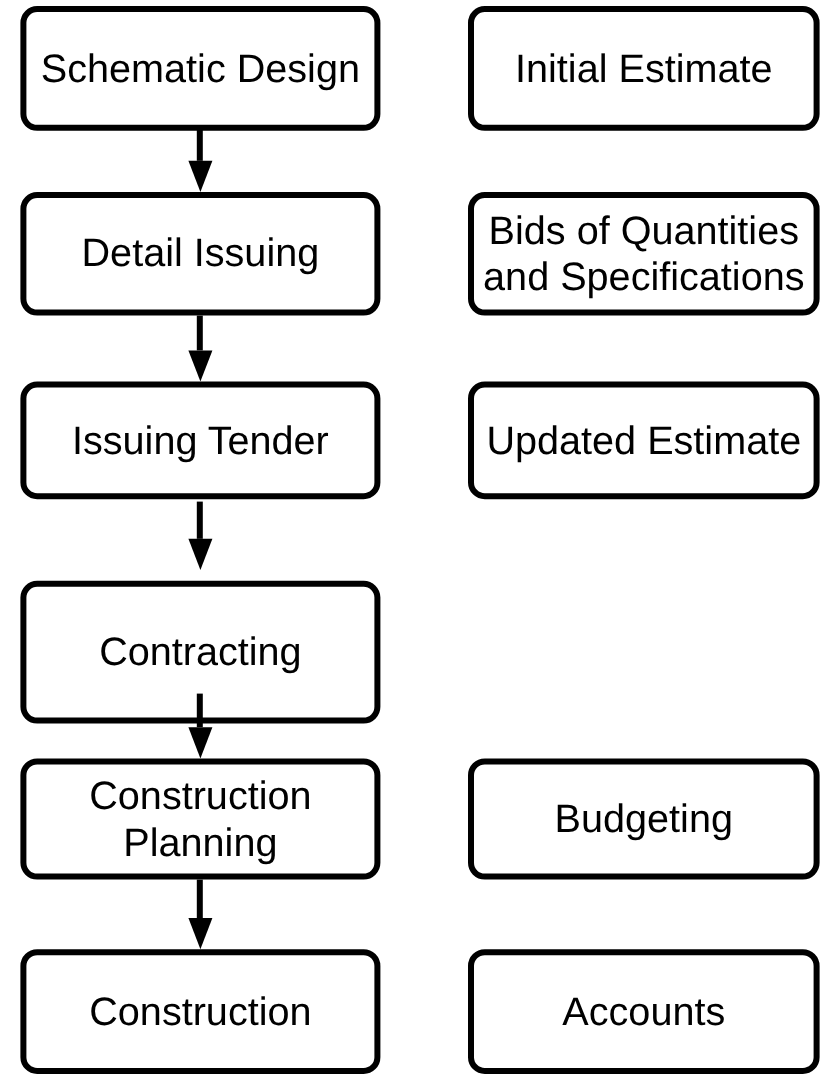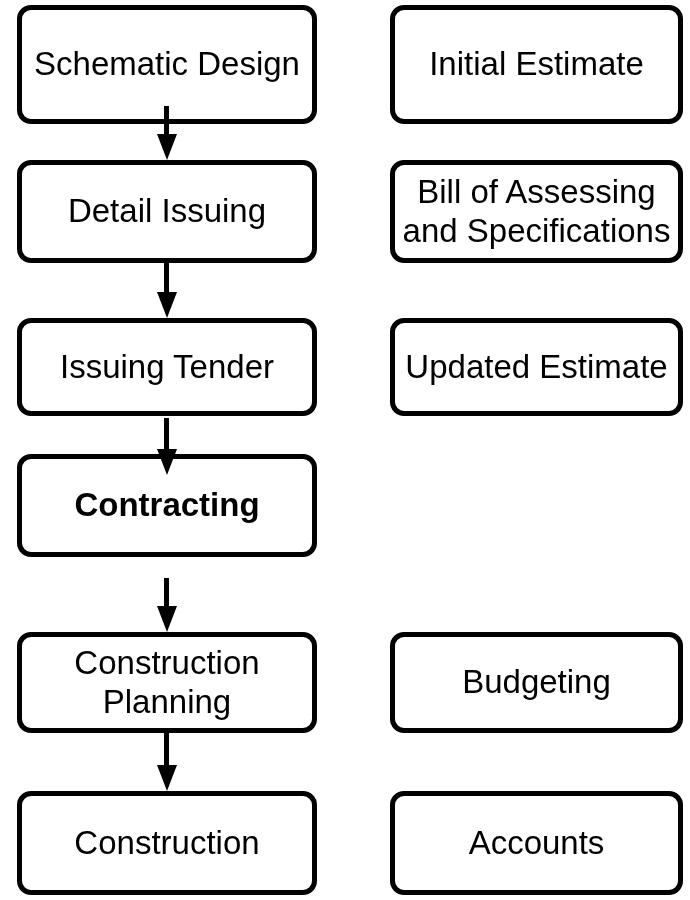--- a/index.html
+++ b/index.html
@@ -26,24 +26,24 @@
     align-items: center;
     justify-content: center;
     text-align: center;
     color: #000000;
     font-size: 33px;
     line-height: 1.16;
   }
   .box span { white-space: pre-line; }
   .colL { left: 17px;  width: 300px; }
   .colR { left: 390px; width: 293px; }
-  .r1 { top: 5px;   height: 119px; }
+  .r1 { top: 5px;   height: 104px; }
   .r2 { top: 160px; height: 103px; }
   .r3 { top: 318px; height: 98px; }
-  .r4 { top: 454px; height: 103px; font-weight: bold; }
+  .r4 { top: 484px; height: 119px; }
   .r5 { top: 632px; height: 101px; }
   .r6 { top: 791px; height: 104px; }
   .shaft {
     position: absolute;
     left: 164px;
     width: 5px;
     background: #000000;
   }
   .head {
     position: absolute;
@@ -77,21 +77,21 @@
 Planning</span>
   </div>
   <div class="box colL r6">
     <span>Construction</span>
   </div>
 
   <div class="box colR r1">
     <span>Initial Estimate</span>
   </div>
   <div class="box colR r2">
-    <span>Bill of Assessing
+    <span>Bids of Quantities
 and Specifications</span>
   </div>
   <div class="box colR r3">
     <span>Updated Estimate</span>
   </div>
   <div class="box colR r5">
     <span>Budgeting</span>
   </div>
   <div class="box colR r6">
     <span>Accounts</span>

